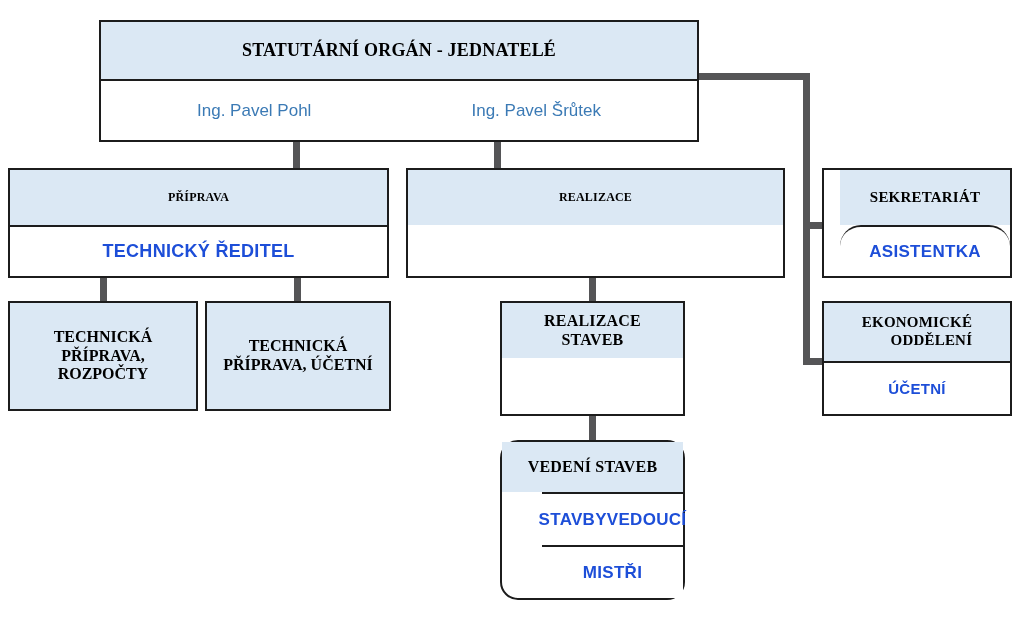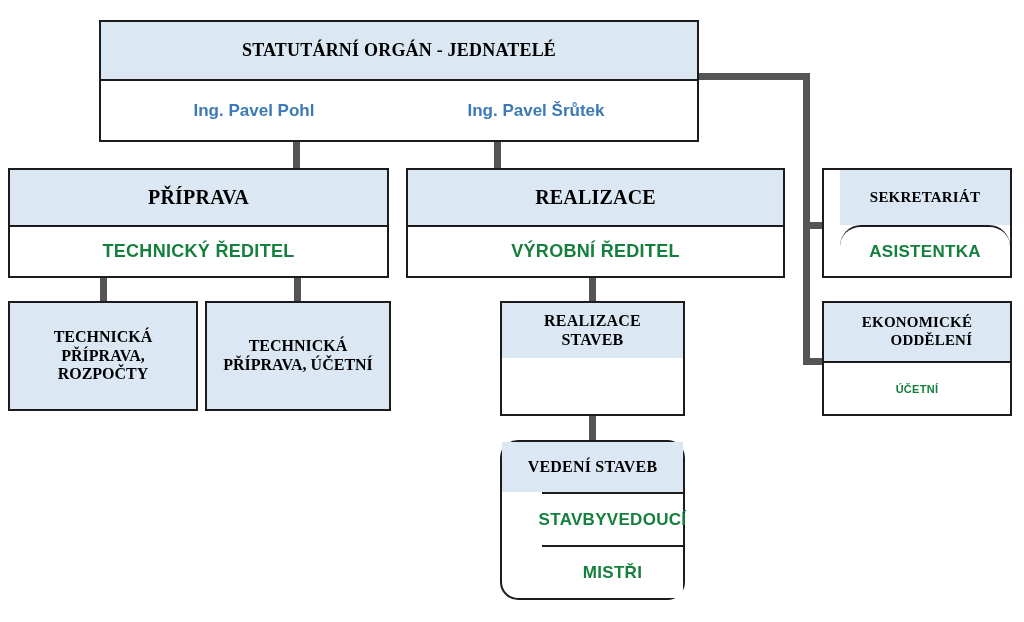--- a/index.html
+++ b/index.html
@@ -48,72 +48,72 @@
   .row.head {
     background: #dbe8f4;
     color: #000000;
     font-family: "Liberation Serif", serif;
     font-weight: bold;
     letter-spacing: 0.2px;
   }
   
   .row.body {
     background: #ffffff;
-    color: #15803d;
+    color: #1d4ed8;
     font-family: "Liberation Sans", sans-serif;
     font-weight: bold;
     letter-spacing: 0.3px;
   }
   
   .row.solid {
     background: #dbe8f4;
     color: #000000;
     font-family: "Liberation Serif", serif;
     font-weight: bold;
     line-height: 1.18;
   }
   
   .row.names {
     background: #ffffff;
     color: #3b7ab5;
     font-family: "Liberation Sans", sans-serif;
-    font-weight: bold;
+    font-weight: normal;
     justify-content: space-around;
     padding: 0 16px;
   }
   .row.names .nm { flex: 0 0 auto; }
 
   
   #node-statutory { left: 99px;  top: 20px;  width: 600px; height: 122px; }
   #node-statutory .head { flex: 0 0 57px; font-size: 18px; }
   #node-statutory .names { flex: 1 1 auto; font-size: 17px; }
 
   #node-priprava  { left: 8px;   top: 168px; width: 381px; height: 110px; }
   #node-realizace { left: 406px; top: 168px; width: 379px; height: 110px; }
   #node-sekretariat { left: 822px; top: 168px; width: 190px; height: 110px; padding-left: 16px; }
-  .lvl2 .head { flex: 0 0 55px; font-size: 20px; }
+  .lvl2 .head { flex: 0 0 55px; font-size: 12px; }
   .lvl2 .body { flex: 1 1 auto; font-size: 18px; }
   #node-sekretariat .head { font-size: 15px; }
   #node-sekretariat .body { font-size: 17px; border-radius: 21px; }
 
   #node-tech-rozpocty { left: 8px;   top: 301px; width: 190px; height: 110px; }
   #node-tech-nakup    { left: 205px; top: 301px; width: 186px; height: 110px; }
   .leafblue .solid { font-size: 16px; padding: 0 8px; }
 
   #node-realizace-staveb { left: 500px; top: 301px; width: 185px; height: 115px; }
   #node-realizace-staveb .head { flex: 0 0 55px; font-size: 16px; line-height: 1.18; }
   #node-realizace-staveb .body { flex: 1 1 auto; font-size: 17px; line-height: 1.2; }
 
   #node-vedeni-staveb { left: 500px; top: 440px; width: 185px; height: 160px; border-radius: 18px; }
   #node-vedeni-staveb .head { flex: 0 0 50px; font-size: 16px; }
   #node-vedeni-staveb .body { flex: 1 1 auto; font-size: 17px; margin-left: 40px; }
 
   #node-ekonomicke { left: 822px; top: 301px; width: 190px; height: 115px; }
   #node-ekonomicke .head { flex: 0 0 58px; font-size: 15px; line-height: 1.18; text-align: right; }
-  #node-ekonomicke .body { flex: 1 1 auto; font-size: 11px; }
+  #node-ekonomicke .body { flex: 1 1 auto; font-size: 15px; }
 
   
   .conn {
     position: absolute;
     background: #555557;
     z-index: 1;
   }
   #conn-stat-priprava   { left: 293px; top: 138px; width: 7px;  height: 34px; }
   #conn-stat-realizace  { left: 494px; top: 138px; width: 7px;  height: 34px; }
   #conn-priprava-a      { left: 100px; top: 274px; width: 7px;  height: 31px; }
@@ -152,21 +152,20 @@
     </div>
   </div>
 
   <div class="node lvl2" id="node-priprava">
     <div class="row head">PŘÍPRAVA</div>
     <div class="row body">TECHNICKÝ ŘEDITEL</div>
   </div>
 
   <div class="node lvl2" id="node-realizace">
     <div class="row head">REALIZACE</div>
-    <div class="row body">VÝROBNÍ ŘEDITEL</div>
   </div>
 
   <div class="node lvl2" id="node-sekretariat">
     <div class="row head">SEKRETARIÁT</div>
     <div class="row body">ASISTENTKA</div>
   </div>
 
   <div class="node leafblue" id="node-tech-rozpocty">
     <div class="row solid">
       <div>

